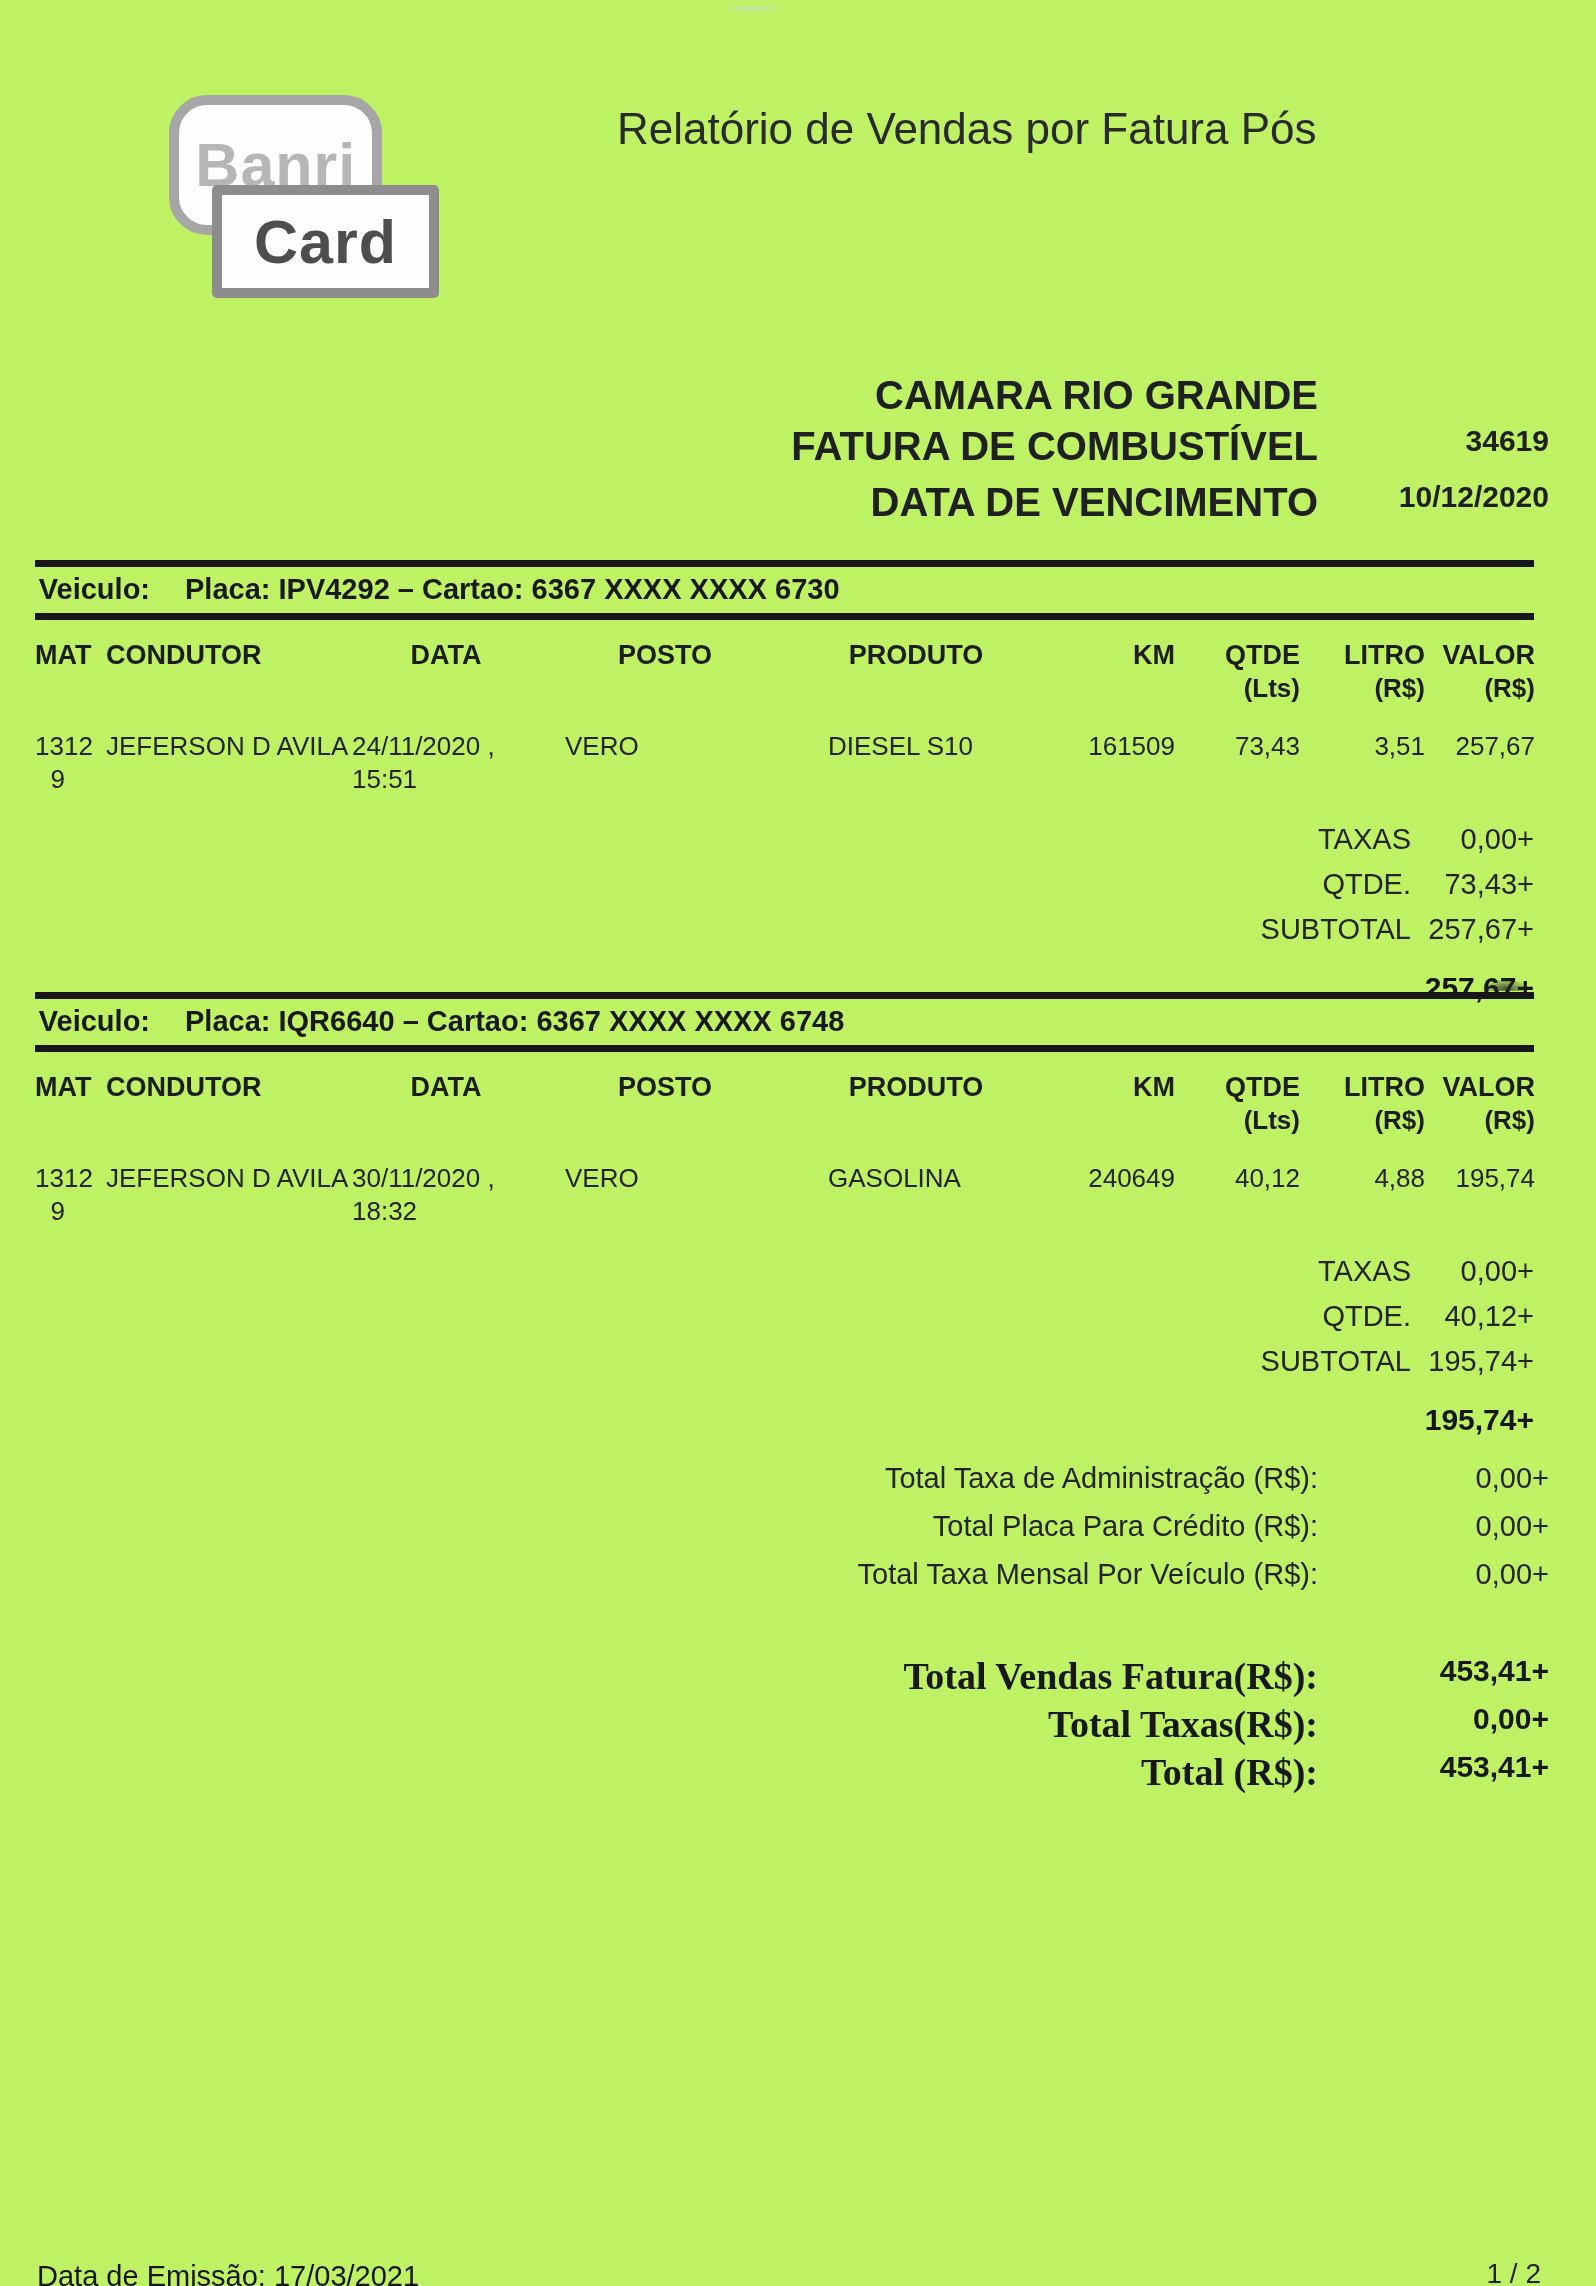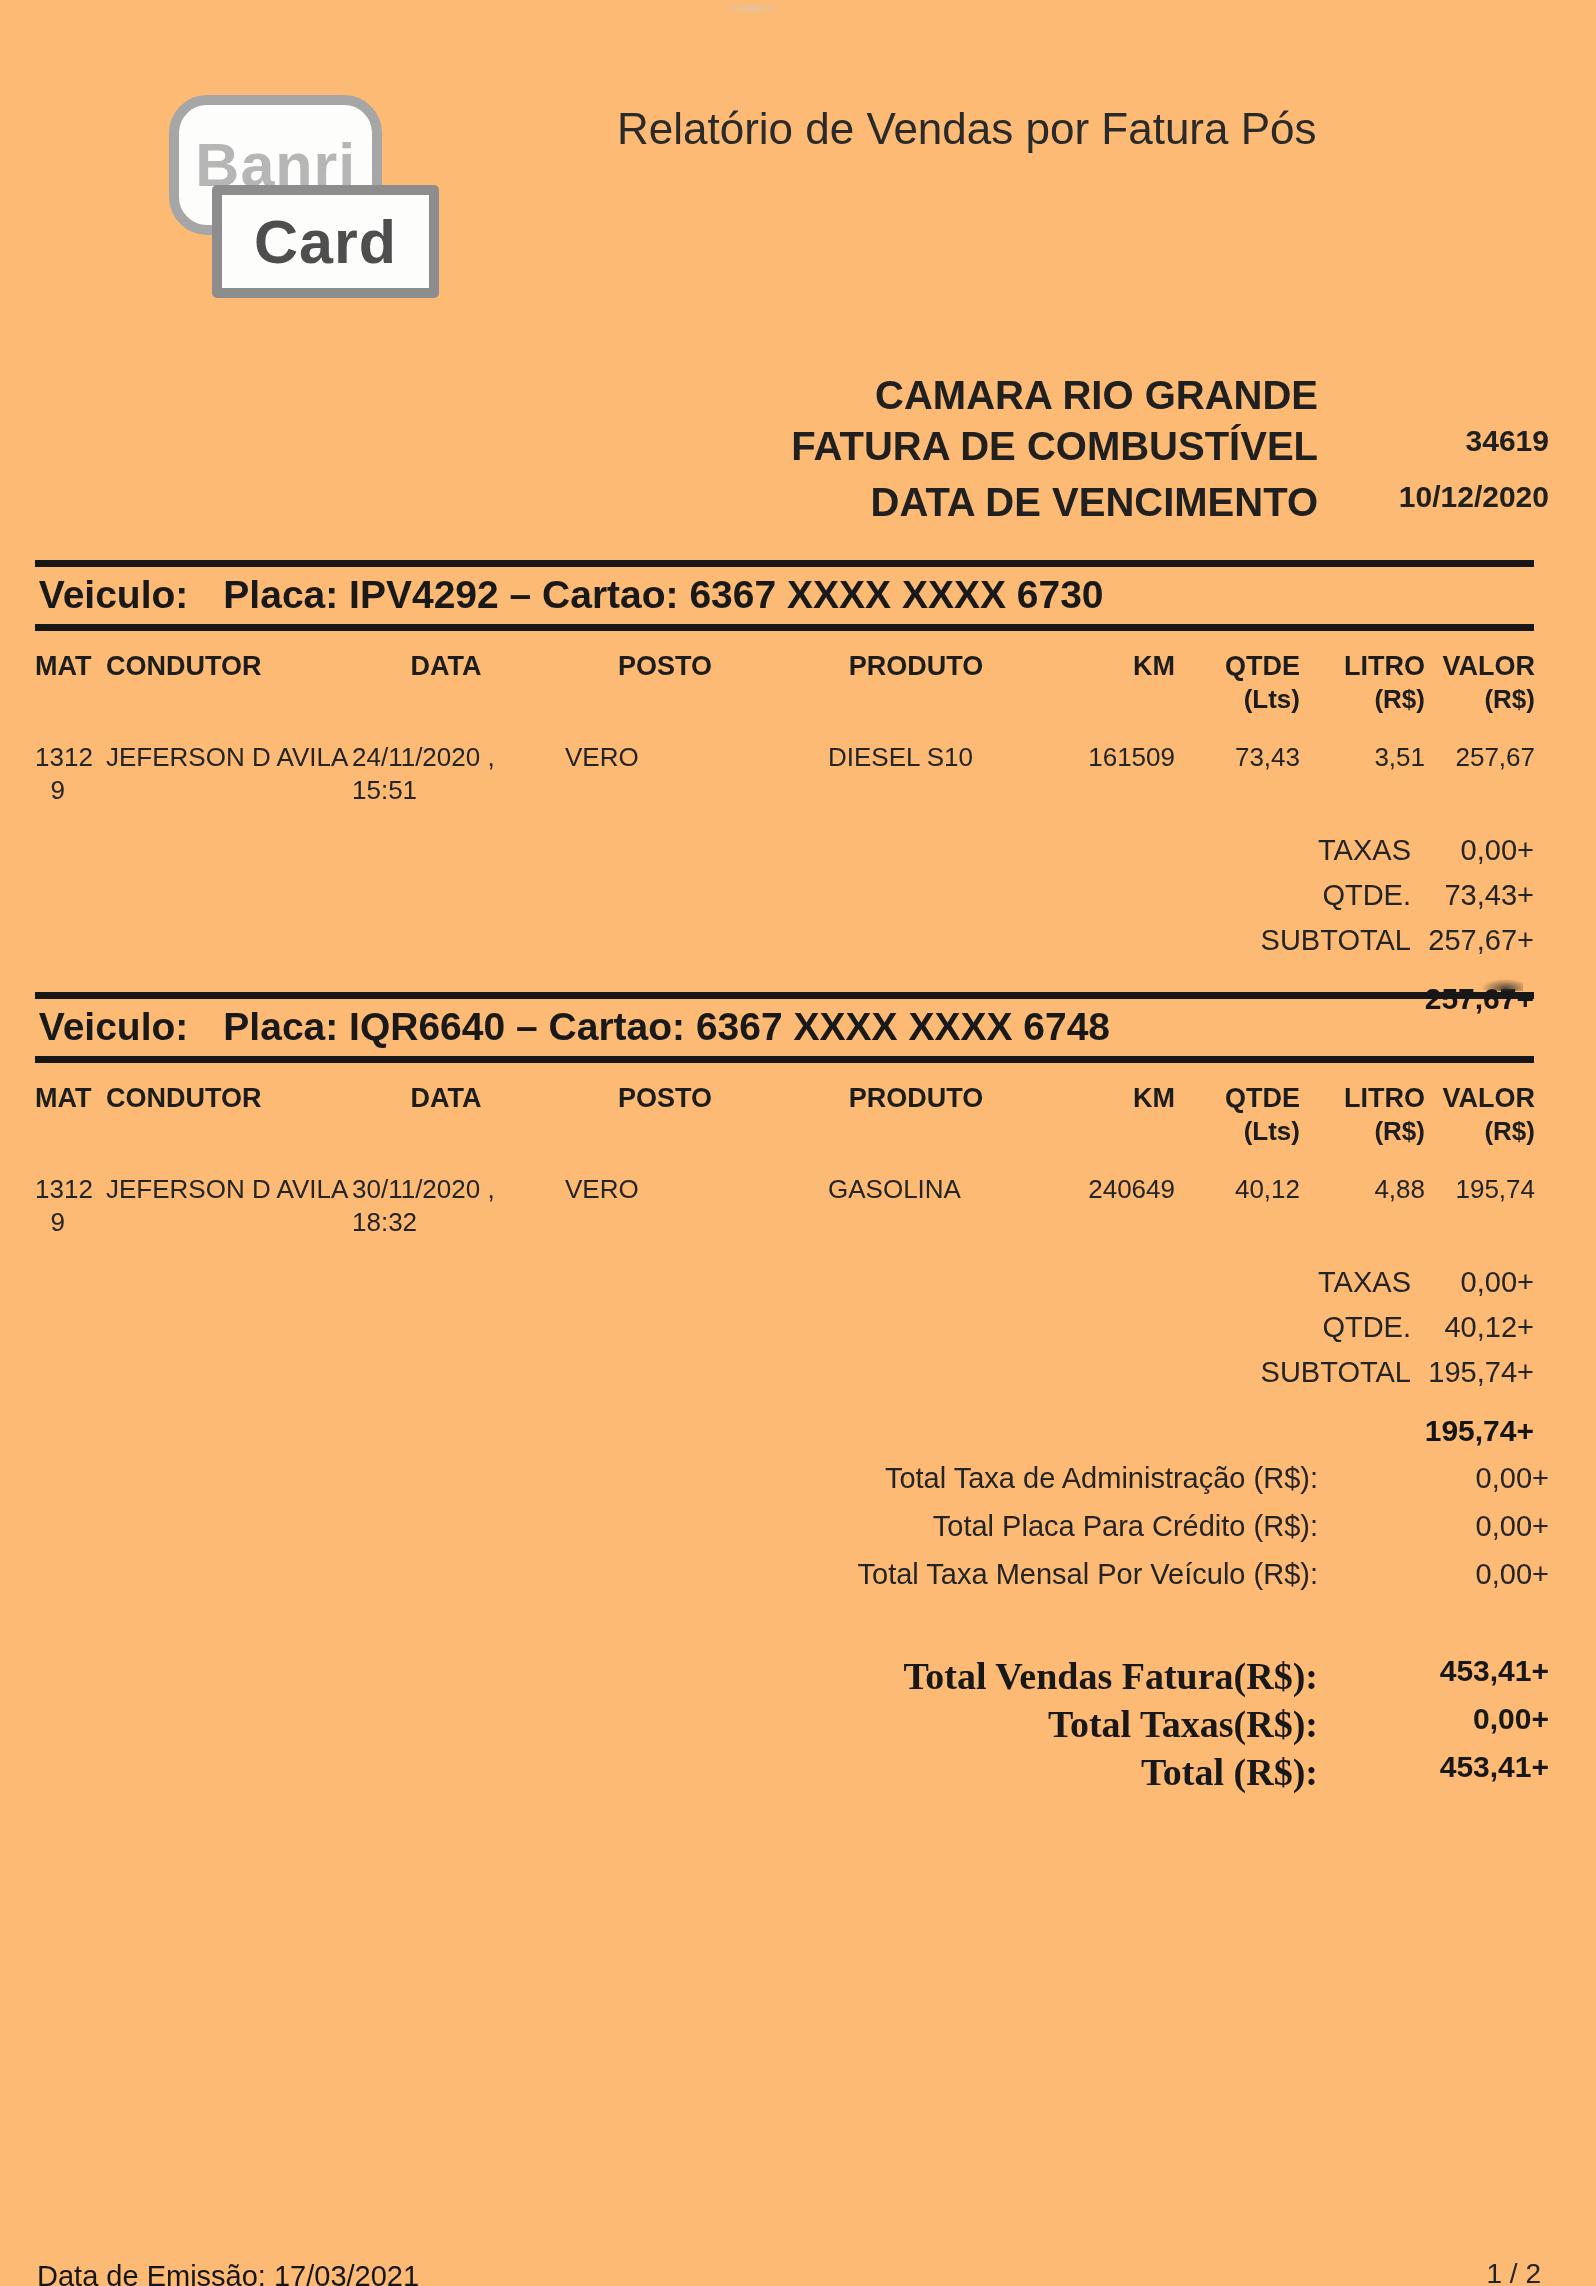--- a/index.html
+++ b/index.html
@@ -1,20 +1,20 @@
 <!DOCTYPE html>
 <html><head>
 <meta charset="utf-8">
 <style>
   html,body{margin:0;padding:0;background:#e8e8e8;}
   .page{
     position:relative;
     width:1597px;height:2286px;
     margin:0 auto;
-    background:#fdba74;
+    background:#bef264;
     font-family:"Liberation Sans", sans-serif;
     color:#1e1e1e;
     overflow:hidden;
   }
   
   .scan-artifact-top{
     position:absolute;left:719px;top:3.8px;width:67px;height:9.6px;
     background:radial-gradient(ellipse at center,#c9c9c9 0%,rgba(201,201,201,0) 70%);
     opacity:.55;
   }
@@ -41,21 +41,21 @@
   .meta-value{position:absolute;right:48px;font-size:30px;font-weight:bold;white-space:nowrap;color:#202020;}
   .meta-row-1{top:373px;}
   .meta-row-2{top:424px;}
   .meta-row-3{top:480px;}
 
   
   .section{position:absolute;left:35px;width:1499px;}
   .section-1{top:560px;}
   .section-2{top:992px;}
   .rule{height:6.7px;background:#171717;}
-  .veh-row{display:flex;align-items:baseline;padding:6.7px 0 6.7px 3.8px;font-size:39px;font-weight:bold;color:#191919;}
+  .veh-row{display:flex;align-items:baseline;padding:6.7px 0 6.7px 3.8px;font-size:29px;font-weight:bold;color:#191919;}
   .veh-label{margin-right:35px;}
   table.sales{width:100%;table-layout:fixed;border-collapse:collapse;margin-top:5.8px;}
   table.sales th{font-size:27px;font-weight:bold;color:#1d1d1d;padding:13.4px 0 0 0;vertical-align:top;line-height:33px;}
   table.sales td{font-size:26px;color:#242424;padding:25px 0 0 0;vertical-align:top;line-height:33px;}
   .al{text-align:left;}
   .ac{text-align:center;}
   .ar{text-align:right;}
   .produto-val{padding-left:38px !important;}
   .posto-val{padding-left:25px !important;}
   .mat-wrap2{display:block;padding-left:15.4px;}

